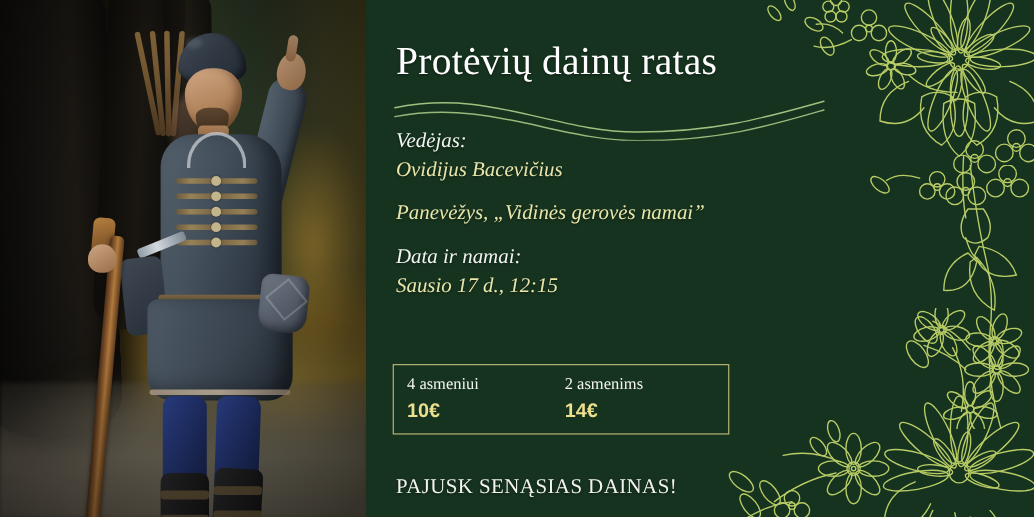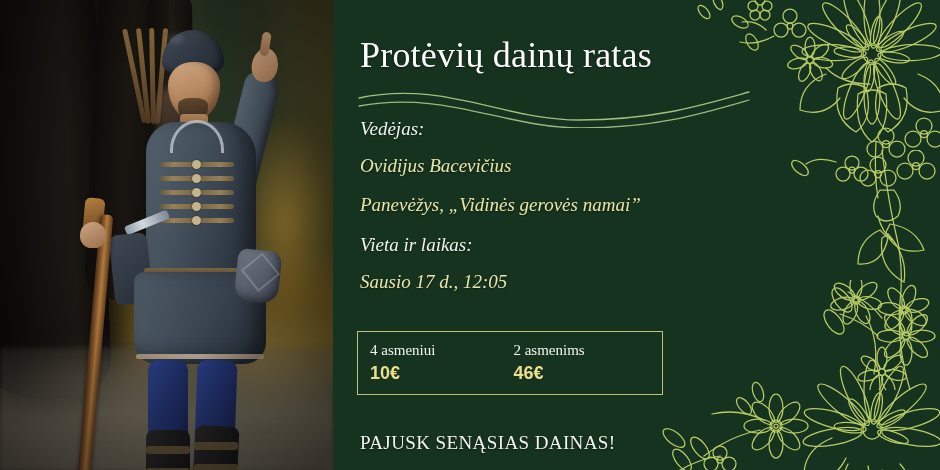--- a/index.html
+++ b/index.html
@@ -228,21 +228,21 @@
     position:absolute;left:27px;top:36px;
     font-size:36px;line-height:1.1;color:#ffffff;letter-spacing:.2px;
     text-shadow:0 1px 2px rgba(0,0,0,.5);
     white-space:nowrap;
   }
   .wave{position:absolute;left:20px;top:86px;width:400px;height:42px;}
 
   .rows{position:absolute;left:27px;top:116px;width:400px;font-style:italic;}
   .row{margin-bottom:14px;}
   .lbl{font-size:19px;color:#f2f4ef;line-height:1.35;text-shadow:0 1px 2px rgba(0,0,0,.45);}
-  .val{font-size:19px;color:#e9e6ab;line-height:1.35;text-shadow:0 1px 2px rgba(0,0,0,.45);margin-top:11px;}
+  .val{font-size:19px;color:#e9e6ab;line-height:1.35;text-shadow:0 1px 2px rgba(0,0,0,.45);}
 
   .pricebox{
     position:absolute;left:24px;top:331px;width:304px;height:62px;
     border:1px solid #c3be7a;
     display:flex;align-items:center;
   }
   .pcell{flex:0 0 auto;padding-left:12px;}
   .pcell.two{padding-left:78px;}
   .pname{font-size:15px;color:#f2f4ef;line-height:1.3;}
   .pval{font-family:"Liberation Sans",sans-serif;font-weight:bold;font-size:18px;color:#ecdf8e;line-height:1.35;}
@@ -559,31 +559,31 @@
 
     <div class="rows">
       <div class="row">
         <div class="lbl">Vedėjas:</div>
         <div class="val">Ovidijus Bacevičius</div>
       </div>
       <div class="row">
         <div class="val">Panevėžys, „Vidinės gerovės namai”</div>
       </div>
       <div class="row">
-        <div class="lbl">Vieta ir laikas:</div>
-        <div class="val">Sausio 17 d., 12:05</div>
+        <div class="lbl">Data ir namai:</div>
+        <div class="val">Sausio 17 d., 12:15</div>
       </div>
     </div>
 
     <div class="pricebox">
       <div class="pcell one">
         <div class="pname">4 asmeniui</div>
         <div class="pval">10€</div>
       </div>
       <div class="pcell two">
         <div class="pname">2 asmenims</div>
-        <div class="pval">46€</div>
+        <div class="pval">14€</div>
       </div>
     </div>
 
     <div class="tagline">PAJUSK SENĄSIAS DAINAS!</div>
   </div>
 </div>
 
 </body></html>

